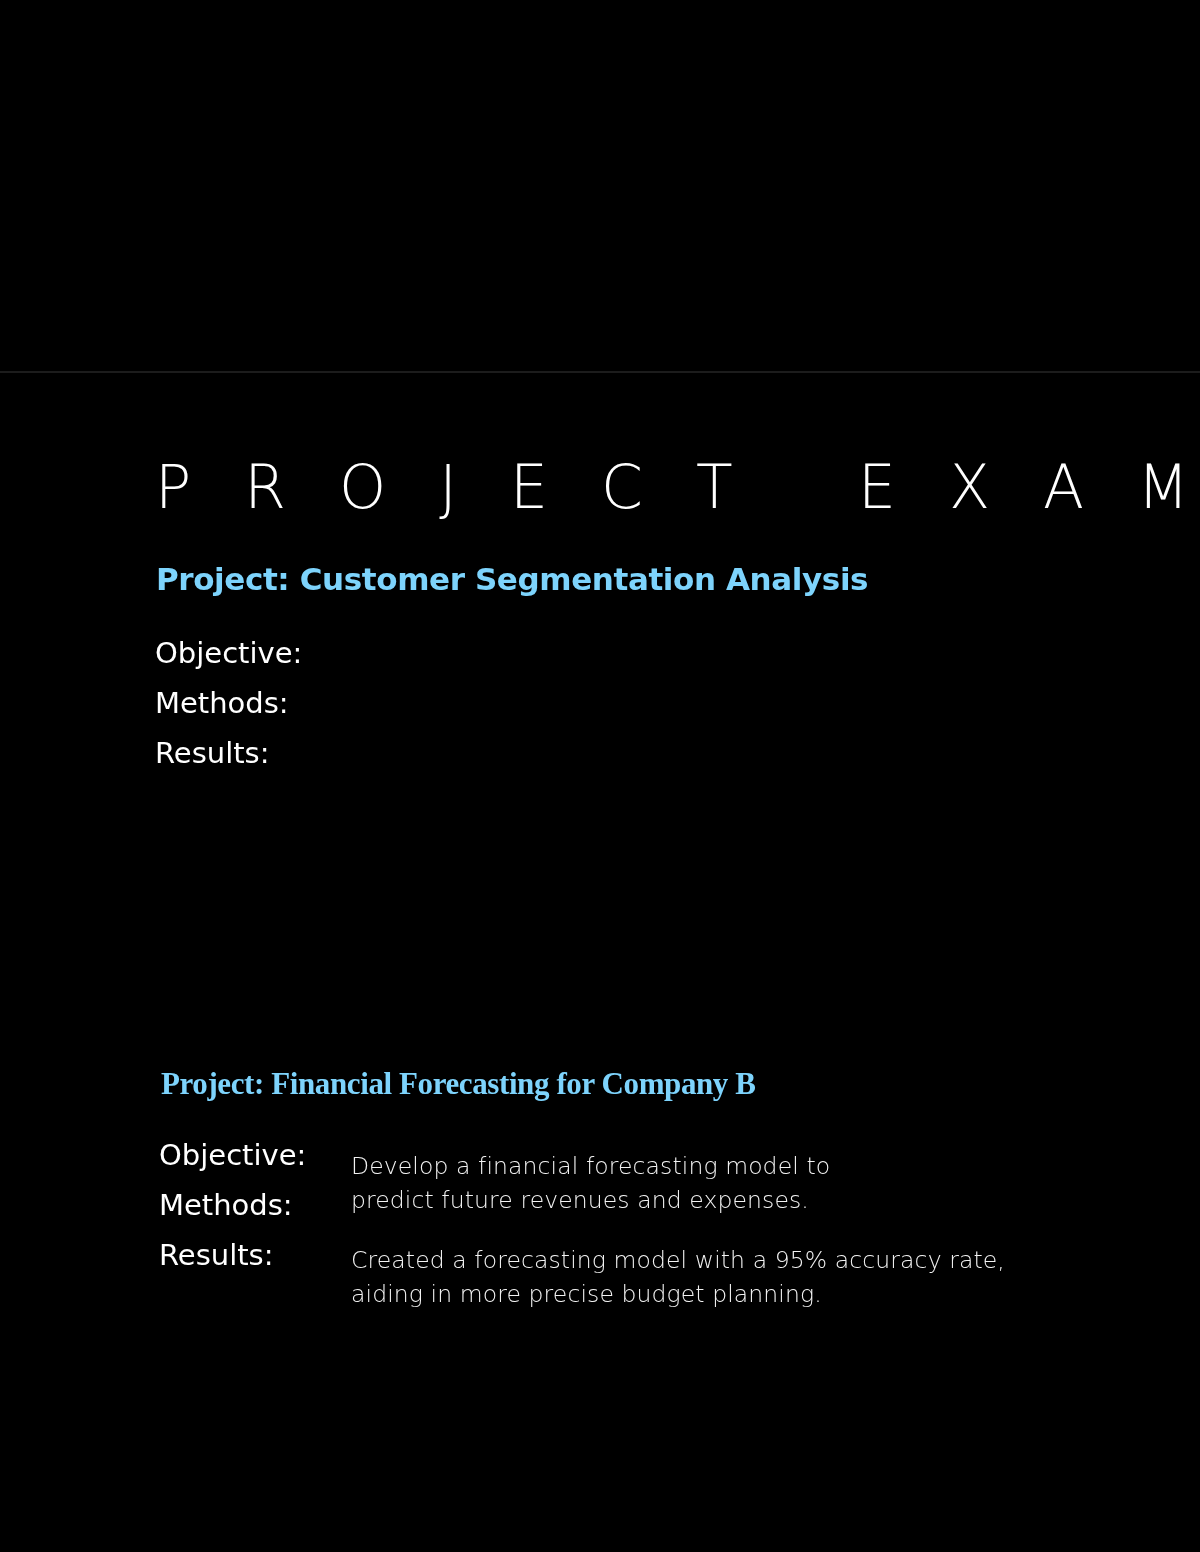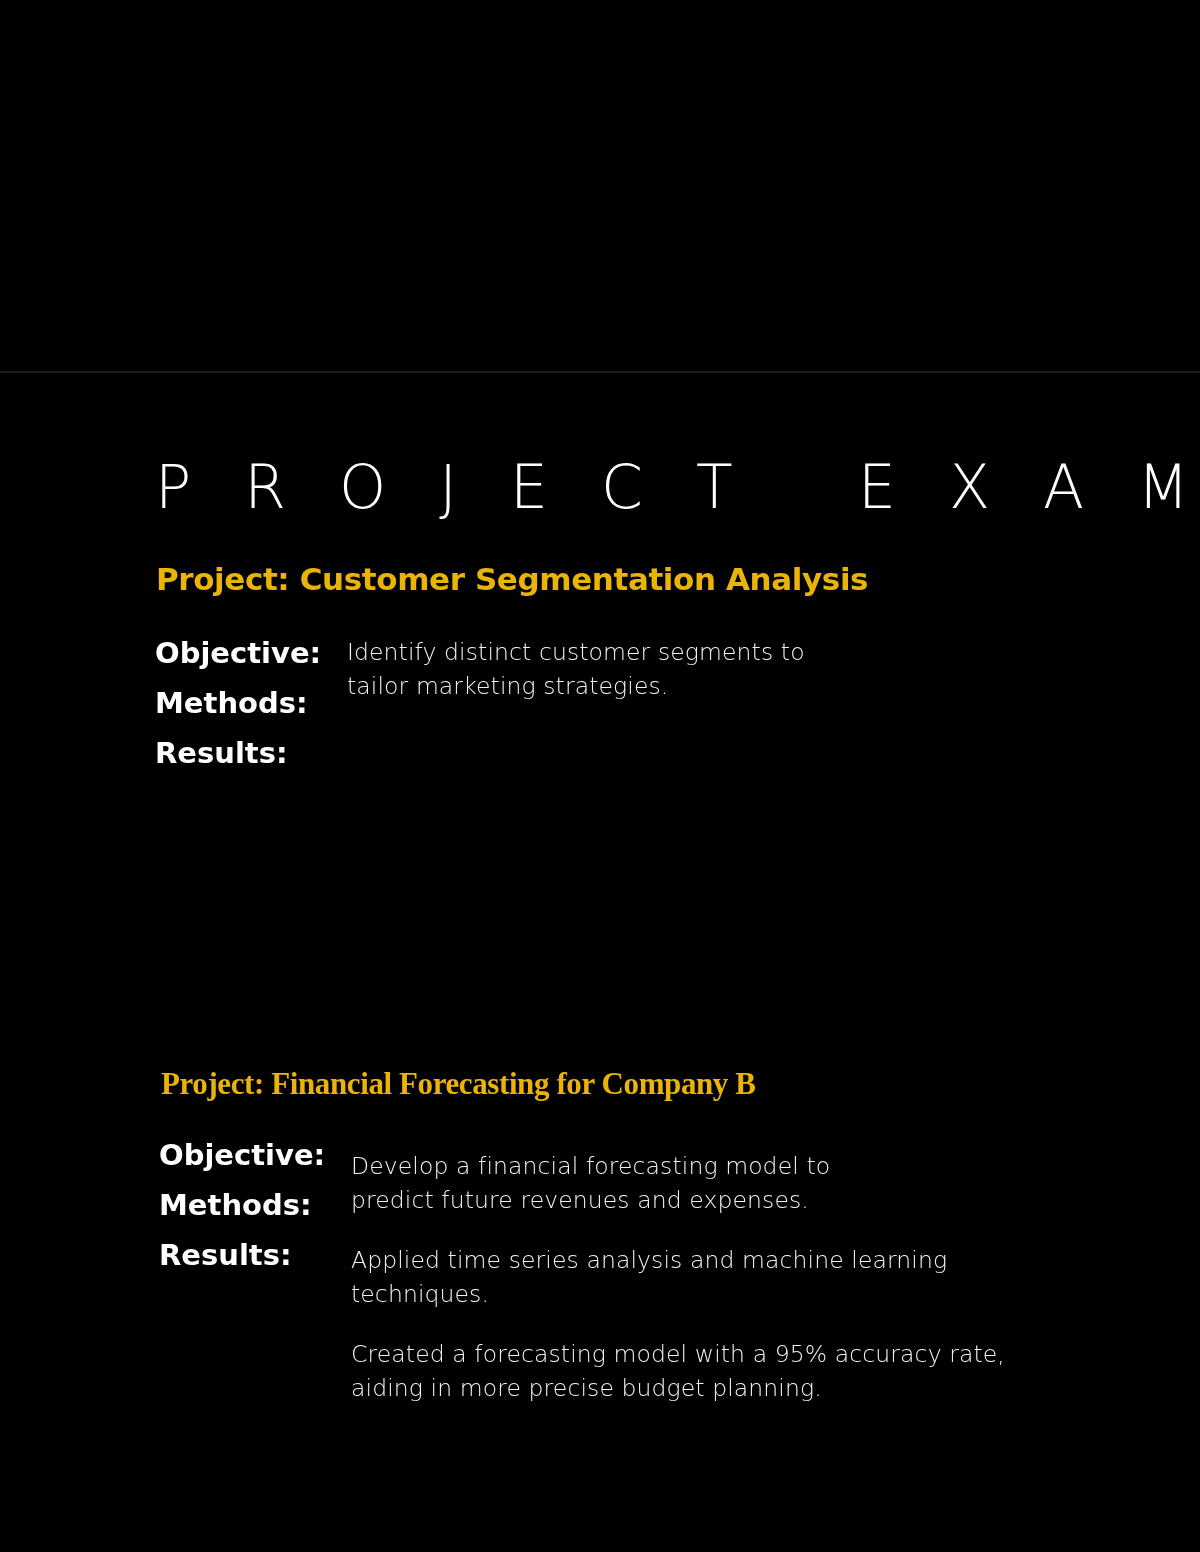--- a/index.html
+++ b/index.html
@@ -50,38 +50,38 @@
 
   
   .project {
     position: absolute;
   }
   .project-1 { left: 0; top: 525px; }
   .project-2 { left: 0; top: 1030px; }
 
   .project-heading {
     position: absolute;
-    color: #eab308;
+    color: #7dd3fc;
     font-family: "DejaVu Sans", "Liberation Sans", sans-serif;
     font-weight: bold;
     font-size: 31px;
     line-height: 40px;
     letter-spacing: -0.4px;
     white-space: nowrap;
     text-align: right;
   }
   .project-1 .project-heading { left: 156px; top: 8px; }
   .project-2 .project-heading { left: 161px; top: 8px; font-family: Liberation Serif, serif; }
 
   
   .labels {
     position: absolute;
     color: #ffffff;
     font-family: "DejaVu Sans", "Liberation Sans", sans-serif;
-    font-weight: 700;
+    font-weight: 400;
     font-size: 29px;
     line-height: 50px;
     letter-spacing: 0px;
     white-space: nowrap;
   }
   .project-1 .labels { left: 155px; top: 103px; }
   .project-2 .labels { left: 159px; top: 100px; }
 
   .label-row { display: block; }
 
@@ -116,37 +116,33 @@
   <section class="project project-1">
     <h2 class="project-heading">Project: Customer Segmentation Analysis</h2>
 
     <div class="labels">
       <span class="label-row">Objective:</span>
       <span class="label-row">Methods:</span>
       <span class="label-row">Results:</span>
     </div>
 
     <div class="body-col">
-      <p class="para">Identify distinct customer segments to
-tailor marketing strategies.</p>
     </div>
   </section>
 
   <section class="project project-2">
     <h2 class="project-heading">Project: Financial Forecasting for Company B</h2>
 
     <div class="labels">
       <span class="label-row">Objective:</span>
       <span class="label-row">Methods:</span>
       <span class="label-row">Results:</span>
     </div>
 
     <div class="body-col">
       <p class="para">Develop a financial forecasting model to
 predict future revenues and expenses.</p>
-      <p class="para">Applied time series analysis and machine learning
-techniques.</p>
       <p class="para">Created a forecasting model with a 95% accuracy rate,
 aiding in more precise budget planning.</p>
     </div>
   </section>
 
 </div>
 
 </body></html>

